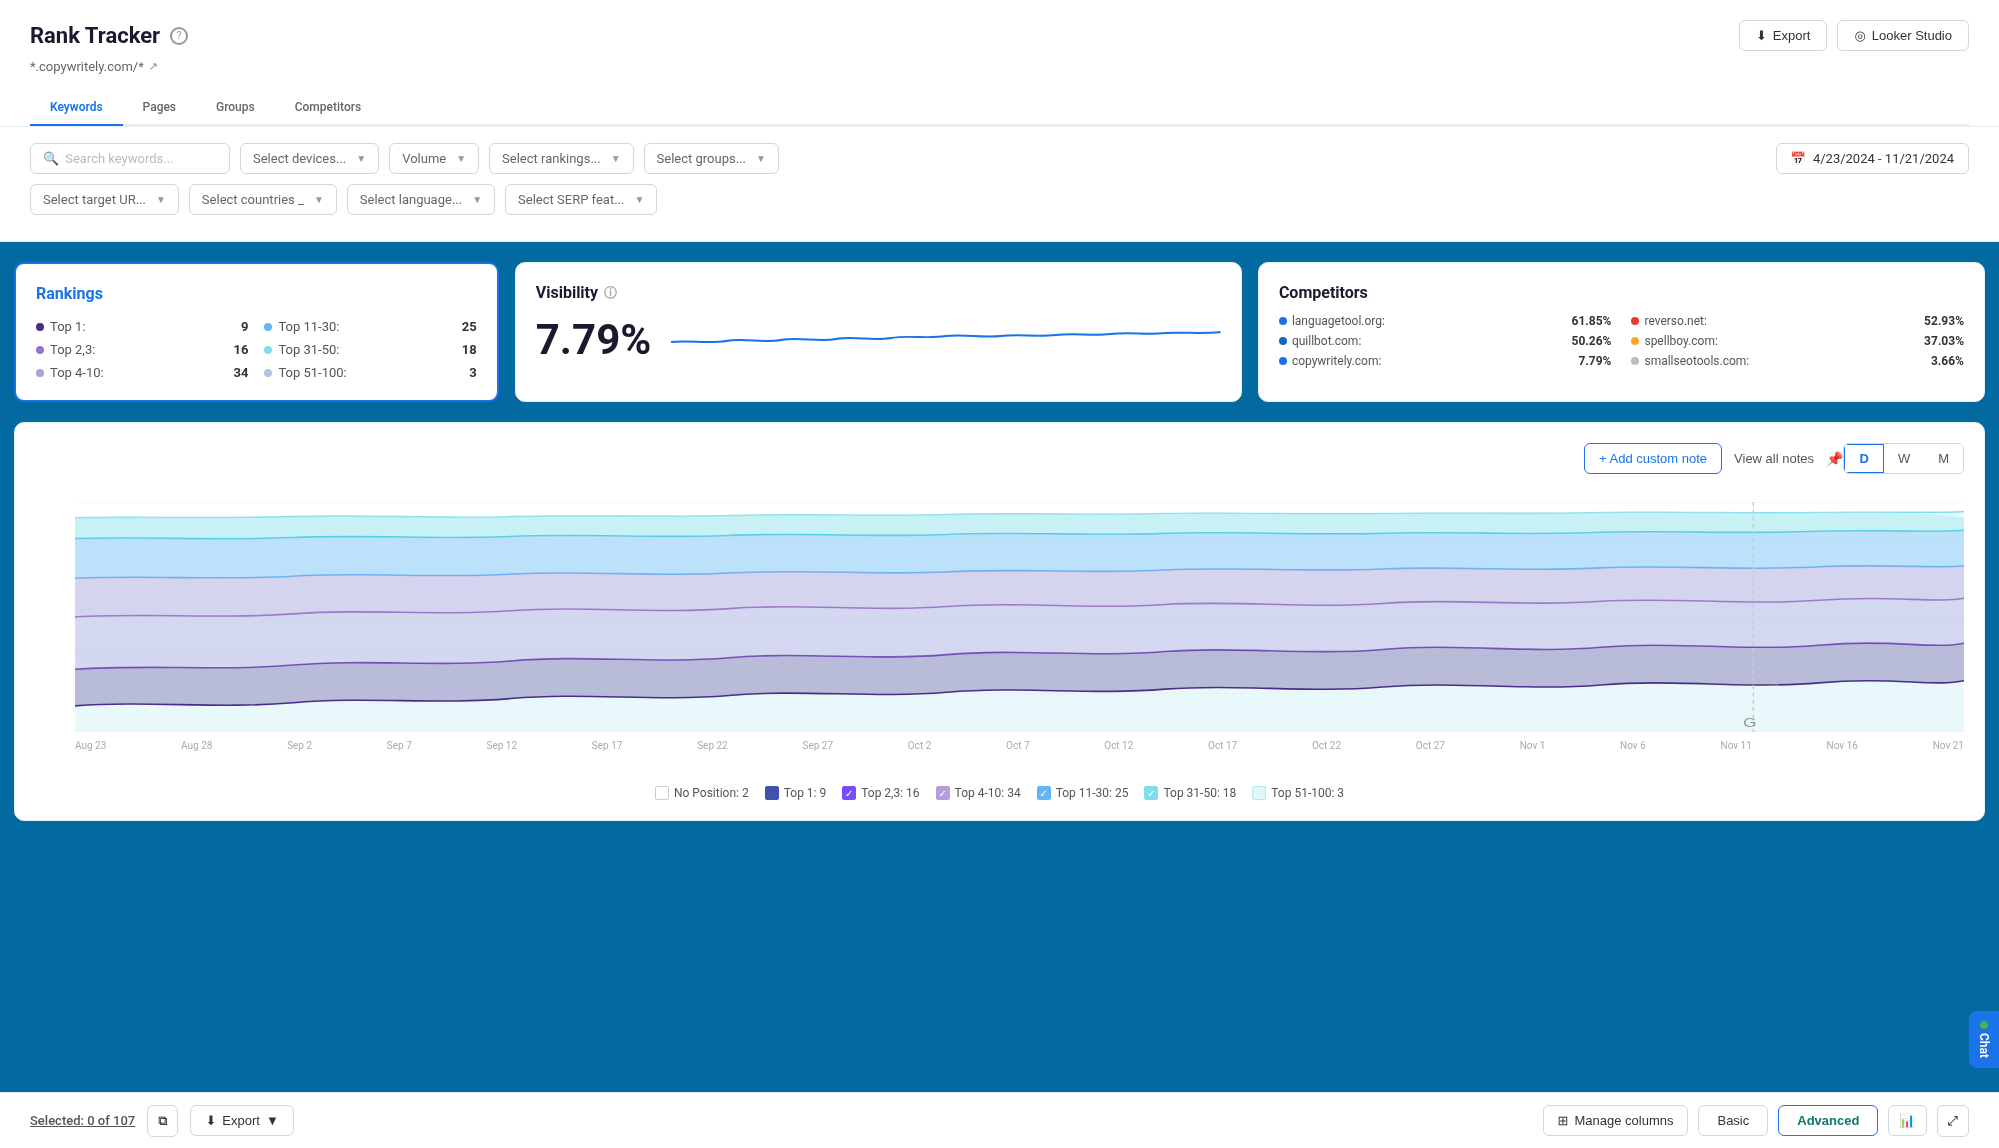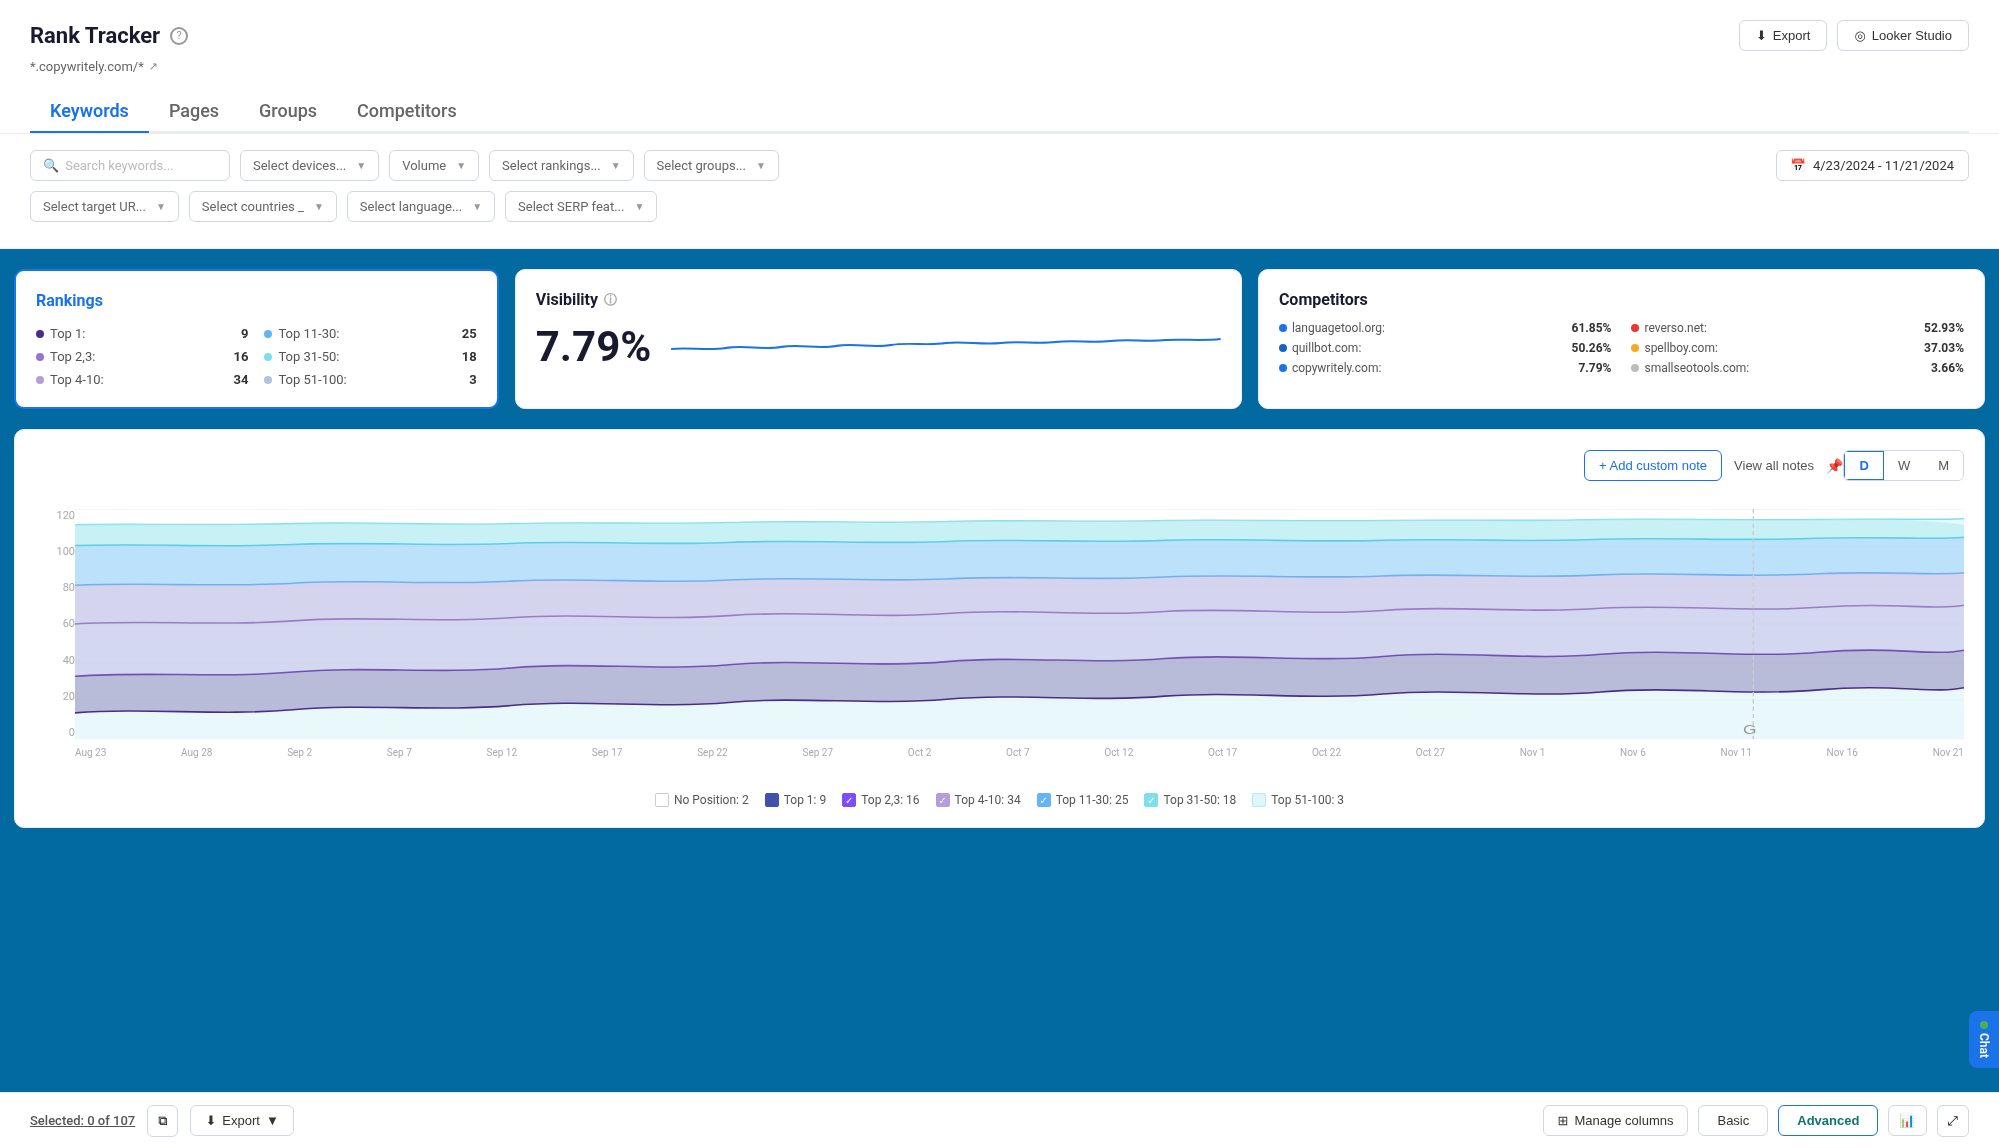--- a/index.html
+++ b/index.html
@@ -13,21 +13,21 @@
     .header-title { display: flex; align-items: center; gap: 8px; font-size: 22px; font-weight: 700; color: #1a1a2e; }
     .header-help-icon { width: 18px; height: 18px; border-radius: 50%; border: 2px solid #999; display: flex; align-items: center; justify-content: center; font-size: 11px; color: #999; cursor: pointer; }
     .header-actions { display: flex; gap: 10px; }
     .btn-export { display: flex; align-items: center; gap: 6px; padding: 7px 16px; border: 1px solid #d0d7de; border-radius: 6px; background: #fff; cursor: pointer; font-size: 13px; color: #333; }
     .btn-looker { display: flex; align-items: center; gap: 6px; padding: 7px 16px; border: 1px solid #d0d7de; border-radius: 6px; background: #fff; cursor: pointer; font-size: 13px; color: #333; }
     .domain-link { display: flex; align-items: center; gap: 5px; font-size: 13px; color: #666; margin-bottom: 16px; }
     .external-icon { font-size: 11px; color: #888; }
     
     
     .tabs { display: flex; gap: 0; border-bottom: 2px solid #e8edf2; margin-top: 0; }
-    .tab { padding: 10px 20px; cursor: pointer; font-size: 18px; color: #666; border-bottom: 2px solid transparent; margin-bottom: -2px; font-weight: 500; }
+    .tab { padding: 10px 20px; cursor: pointer; font-size: 12px; color: #666; border-bottom: 2px solid transparent; margin-bottom: -2px; font-weight: 500; }
     .tab.active { color: #1a73e8; border-bottom-color: #1a73e8; font-weight: 600; }
     
     
     .filters-section { padding: 16px 30px; background: #fff; border-bottom: 1px solid #e8edf2; }
     .filters-row { display: flex; gap: 10px; align-items: center; flex-wrap: wrap; margin-bottom: 10px; }
     .filter-input { display: flex; align-items: center; gap: 6px; padding: 7px 12px; border: 1px solid #d0d7de; border-radius: 6px; background: #fff; font-size: 13px; color: #999; min-width: 200px; }
     .filter-select { display: flex; align-items: center; gap: 6px; padding: 7px 12px; border: 1px solid #d0d7de; border-radius: 6px; background: #fff; font-size: 13px; color: #666; cursor: pointer; white-space: nowrap; }
     .filter-select .chevron { font-size: 10px; color: #999; margin-left: 4px; }
     .date-filter { display: flex; align-items: center; gap: 6px; padding: 7px 14px; border: 1px solid #d0d7de; border-radius: 6px; background: #fff; font-size: 13px; color: #333; cursor: pointer; margin-left: auto; }
     .search-icon-small { font-size: 13px; color: #aaa; }
@@ -315,29 +315,20 @@
         </div>
         <div class="chart-period-btns">
           <button class="period-btn active">D</button>
           <button class="period-btn">W</button>
           <button class="period-btn">M</button>
         </div>
       </div>
 
       <div class="chart-area">
 
-        <div class="chart-y-axis">
-          <span class="y-label">120</span>
-          <span class="y-label">100</span>
-          <span class="y-label">80</span>
-          <span class="y-label">60</span>
-          <span class="y-label">40</span>
-          <span class="y-label">20</span>
-          <span class="y-label">0</span>
-        </div>
 
         <div class="chart-canvas">
           <svg width="100%" height="100%" viewBox="0 0 1300 220" preserveAspectRatio="none" xmlns="http://www.w3.org/2000/svg">
 
             <line x1="0" y1="0" x2="1300" y2="0" stroke="#eee" stroke-width="1"></line>
             <line x1="0" y1="36" x2="1300" y2="36" stroke="#eee" stroke-width="1"></line>
             <line x1="0" y1="73" x2="1300" y2="73" stroke="#eee" stroke-width="1"></line>
             <line x1="0" y1="110" x2="1300" y2="110" stroke="#eee" stroke-width="1"></line>
             <line x1="0" y1="147" x2="1300" y2="147" stroke="#eee" stroke-width="1"></line>
             <line x1="0" y1="183" x2="1300" y2="183" stroke="#eee" stroke-width="1"></line>

